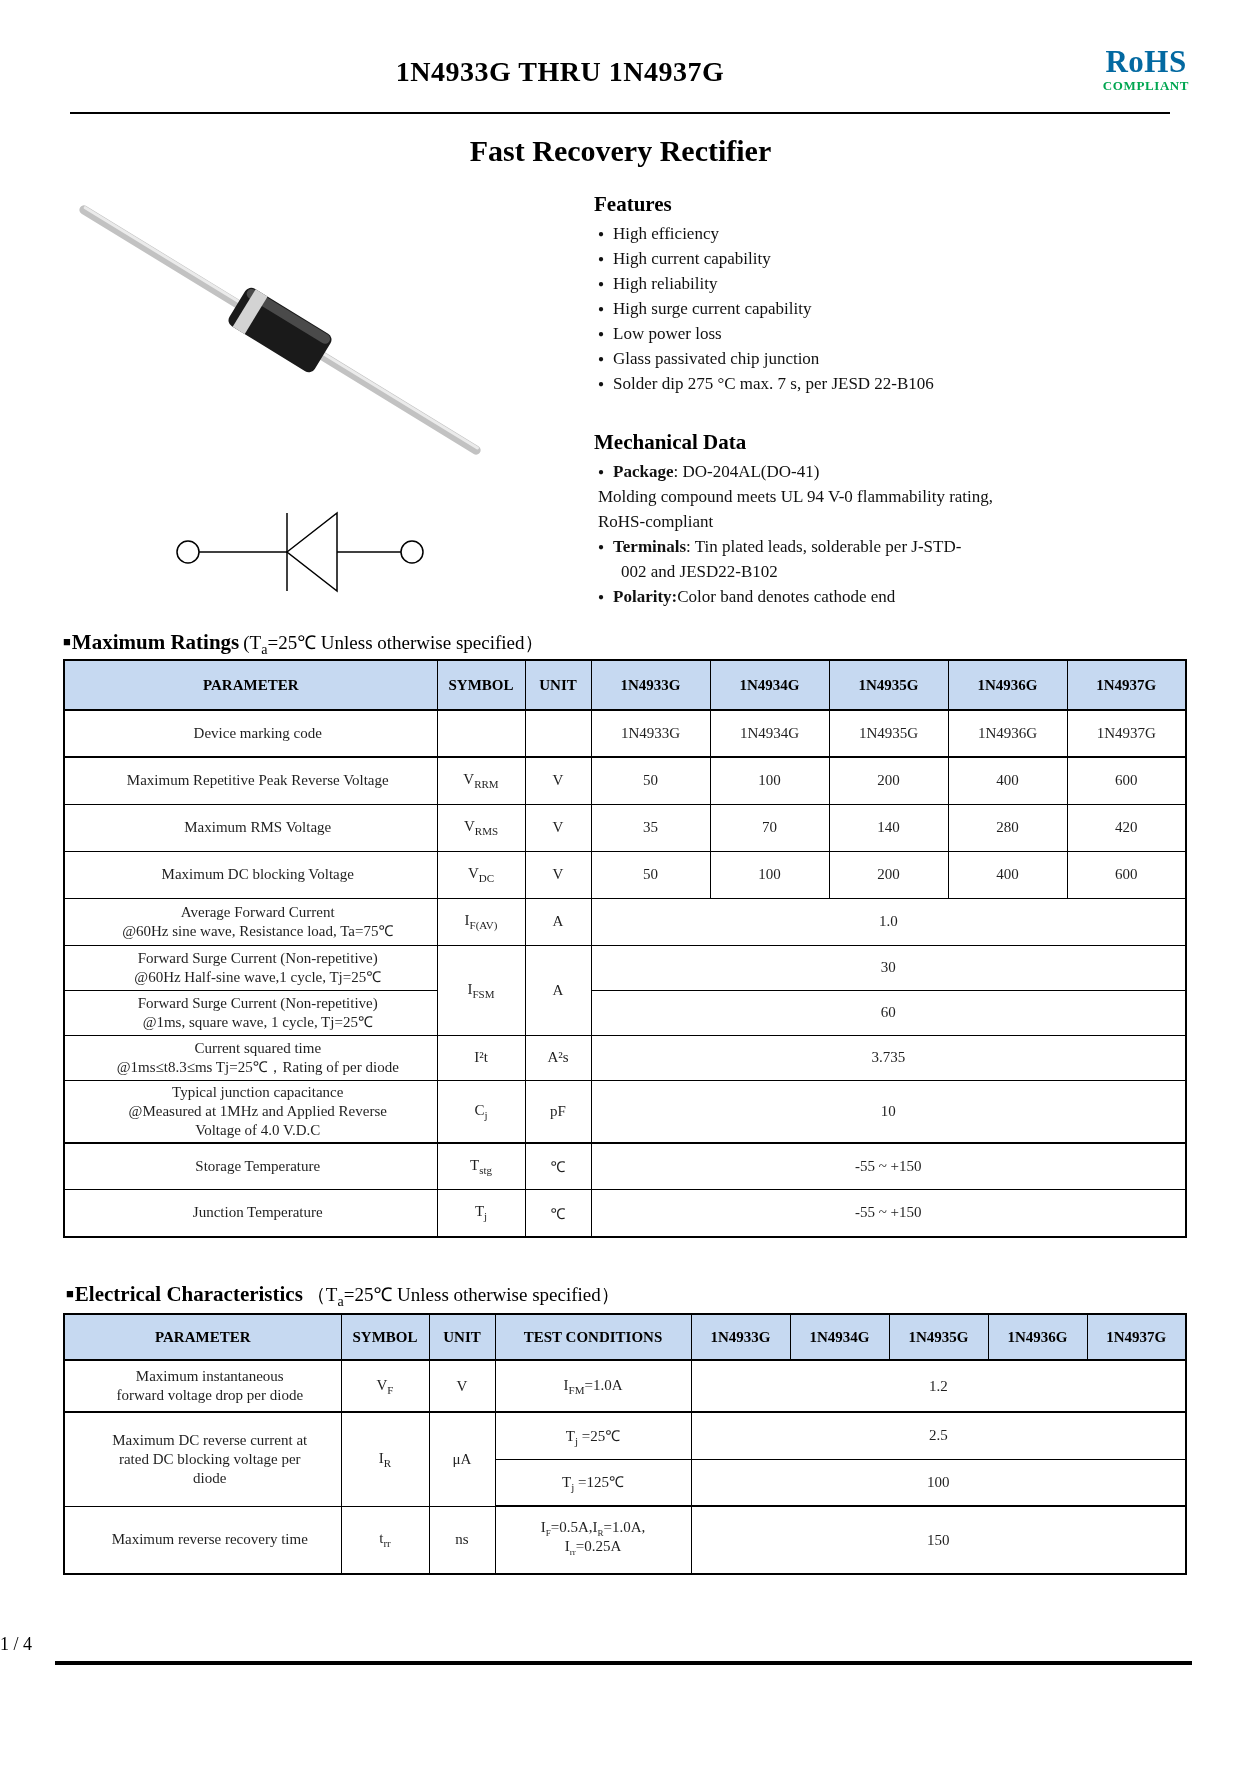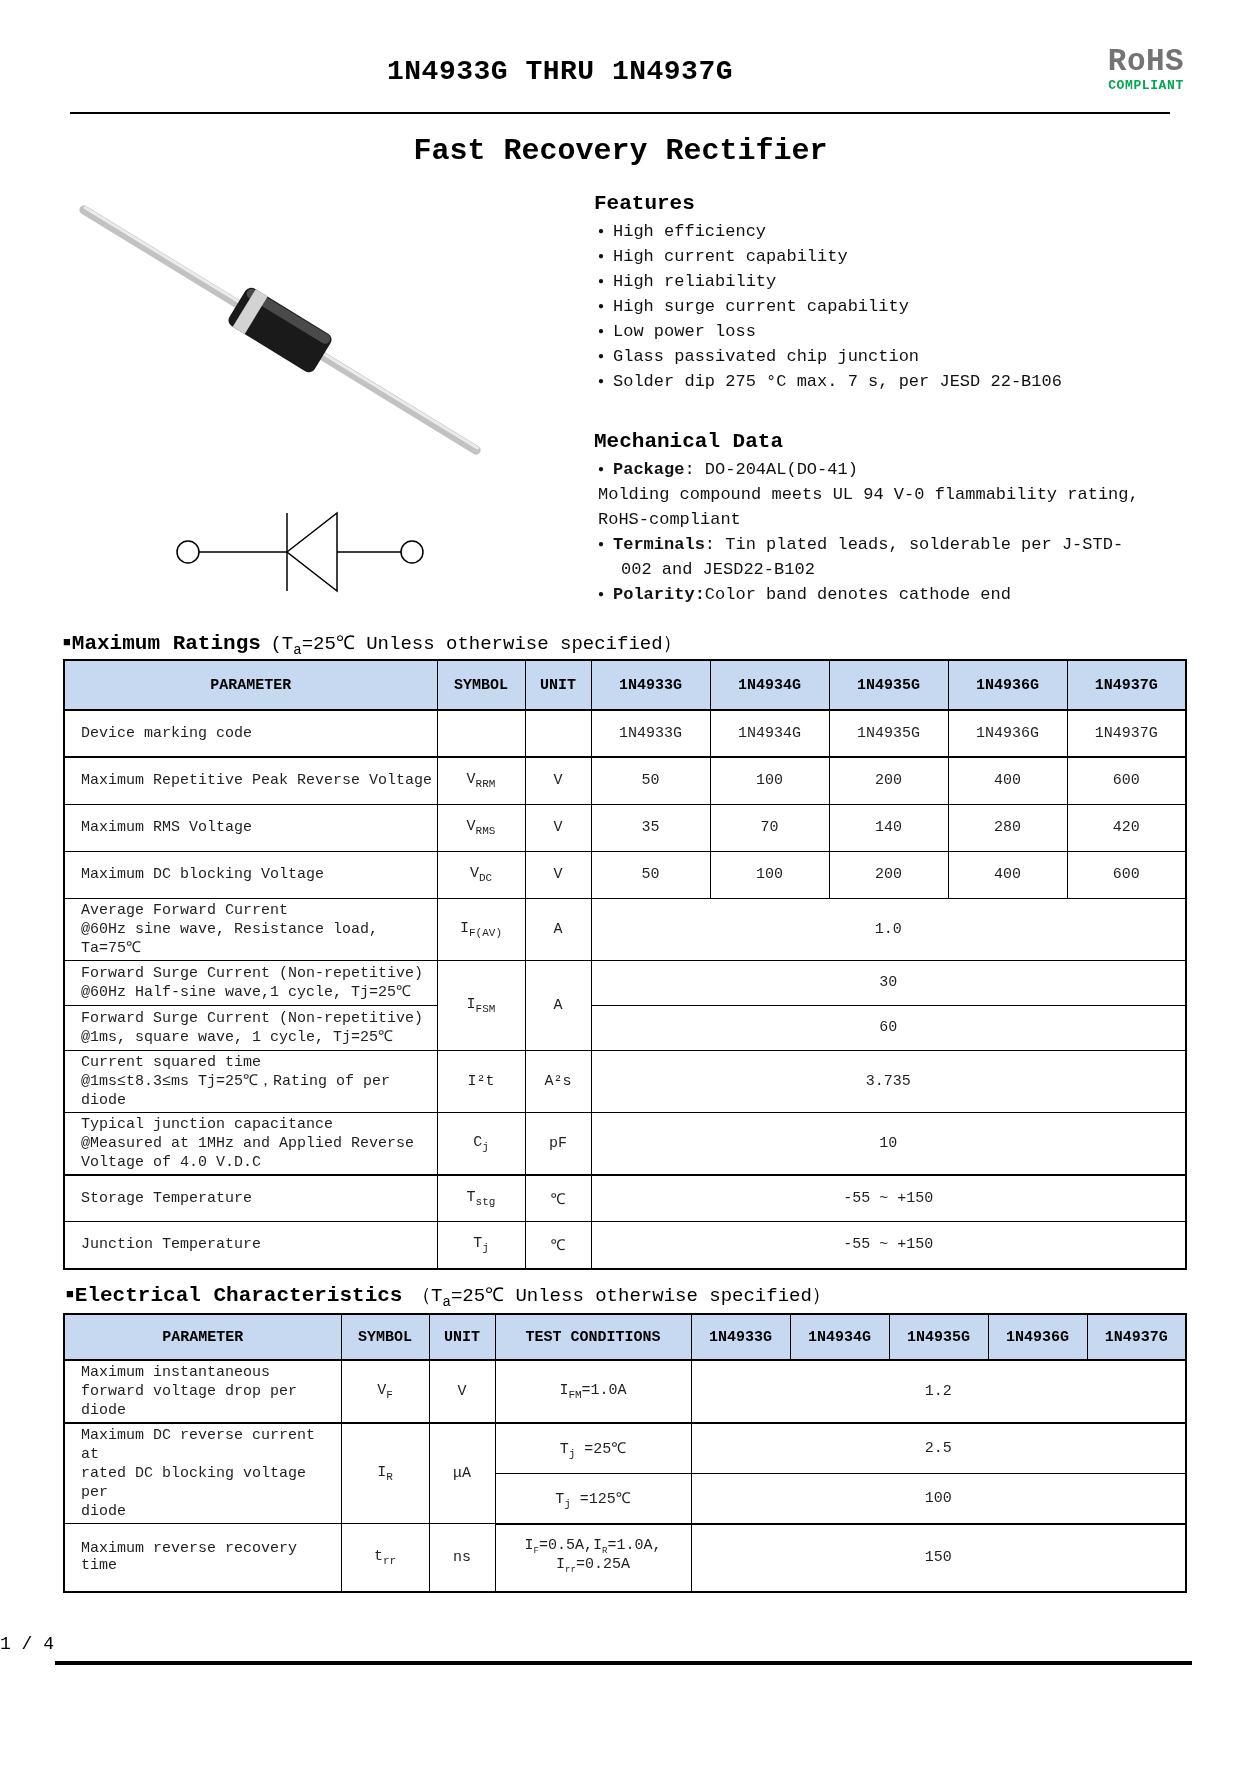--- a/index.html
+++ b/index.html
@@ -1,23 +1,23 @@
 <!DOCTYPE html>
 <html><head>
 <meta charset="utf-8">
 <style>
   html,body{margin:0;padding:0;background:#ffffff;}
   .page{position:relative;width:1241px;height:1766px;background:#fff;
-        font-family:Liberation Mono, monospace;color:#000;overflow:hidden;}
+        font-family:Liberation Serif, serif;color:#000;overflow:hidden;}
 
   
   .part-range{position:absolute;top:56px;left:0;width:1120px;text-align:center;
               font-size:28px;font-weight:bold;letter-spacing:.5px;}
   .rohs{position:absolute;top:46px;left:1094px;width:104px;text-align:center;}
-  .rohs-t{font-size:31px;font-weight:bold;color:#737373;letter-spacing:.5px;line-height:32px;}
+  .rohs-t{font-size:31px;font-weight:bold;color:#0369a1;letter-spacing:.5px;line-height:32px;}
   .rohs-s{font-size:13px;font-weight:bold;color:#00a651;letter-spacing:.6px;margin-top:0;}
   .header-rule{position:absolute;top:112px;left:70px;width:1100px;height:2px;background:#000;}
   .doc-title{position:absolute;top:134px;left:0;width:1241px;text-align:center;
              font-size:30px;font-weight:bold;}
 
   
   .photo{position:absolute;left:70px;top:195px;}
   .schematic{position:absolute;left:150px;top:495px;}
 
   
@@ -38,21 +38,21 @@
   .sh-cond sub{font-size:14px;}
 
   
   .dtable{position:absolute;border-collapse:collapse;table-layout:fixed;
           border:2px solid #000;}
   #t1{top:659px;left:63px;width:1122px;}
   #t2{top:1313px;left:63px;width:1122px;}
   .dtable td,.dtable th{border:1px solid #000;font-size:15px;text-align:center;
           vertical-align:middle;padding:2px;color:#1f1f1f;overflow:hidden;}
   .dtable th{background:#c6d9f1;font-weight:bold;color:#000;border-bottom-width:2px;}
-  .dtable td.param{text-align:left;padding-left:16px;}
+  .dtable td.param{text-align:center;padding-left:16px;}
   .pline{line-height:19px;}
   .dtable sub{font-size:11px;}
   tr.sep td{border-bottom-width:2px;}
   .h50{height:50px}.h47{height:47px}.h45{height:45px}.h62{height:62px}
   .h46{height:46px}.h52{height:52px}.h60{height:68px}
   .small-cond{font-size:11.5px;line-height:13px;}
   .small-cond sub{font-size:9px;}
 
   
   .footer-text{position:absolute;top:1634px;left:0;width:1090px;text-align:left;font-size:18px;}

